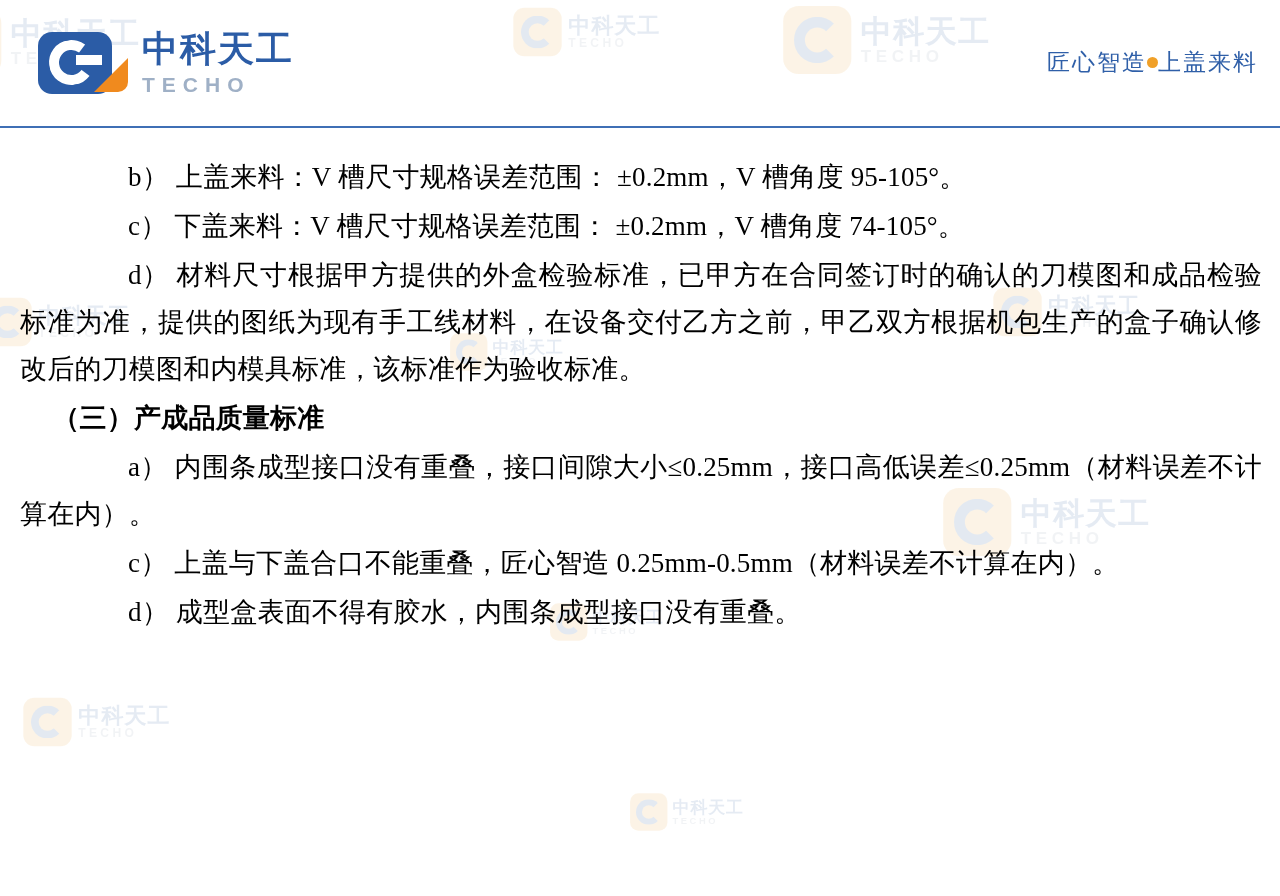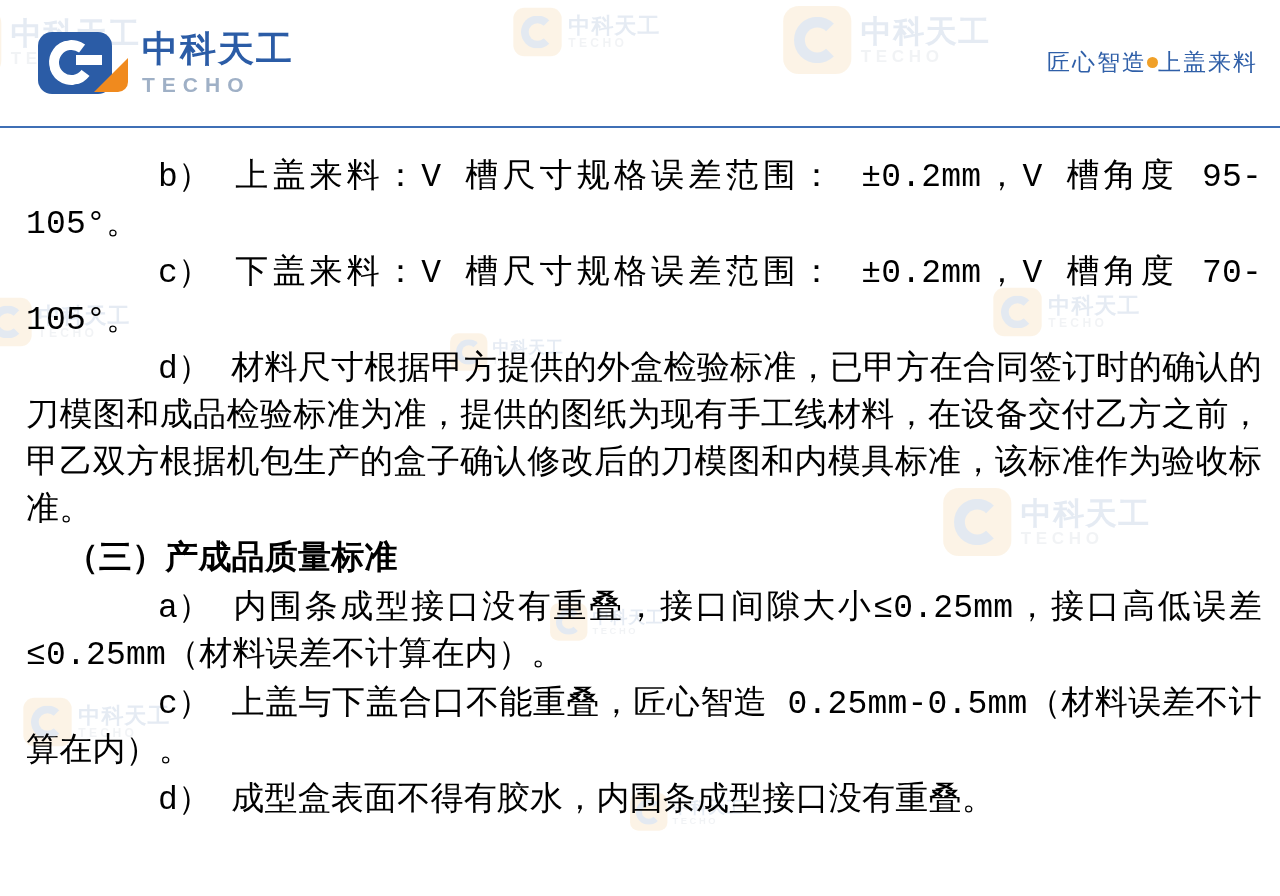--- a/index.html
+++ b/index.html
@@ -177,26 +177,25 @@
   }
 
   
   .doc {
     position: relative;
     z-index: 2;
     padding: 26px 18px 0 20px;
     box-sizing: border-box;
   }
   .para {
-    font-size: 33px;
+    font-size: 27px;
     line-height: 47px;
     text-align: justify;
-    margin: 0 0 2px 6px;
+    margin: 0 0 2px 0;
     letter-spacing: 0.2px;
-    font-family: Liberation Mono, monospace;
   }
   .indent {
     text-indent: 2em;
   }
   .heading {
     font-weight: bold;
     text-indent: 1.2em;
   }
   .lbl {
     display: inline-block;
@@ -301,21 +300,21 @@
 
 <div class="doc">
 
   <p class="para indent">
     <span class="lbl">b）</span>
     <span>上盖来料：V 槽尺寸规格误差范围： ±0.2mm，V 槽角度 95-105°。</span>
   </p>
 
   <p class="para indent">
     <span class="lbl">c）</span>
-    <span>下盖来料：V 槽尺寸规格误差范围： ±0.2mm，V 槽角度 70-105°。</span>
+    <span>下盖来料：V 槽尺寸规格误差范围： ±0.2mm，V 槽角度 74-105°。</span>
   </p>
 
   <p class="para indent">
     <span class="lbl">d）</span>
     <span>材料尺寸根据甲方提供的外盒检验标准，已甲方在合同签订时的确认的刀模图和成品检验标准为准，提供的图纸为现有手工线材料，在设备交付乙方之前，甲乙双方根据机包生产的盒子确认修改后的刀模图和内模具标准，该标准作为验收标准。</span>
   </p>
 
   <p class="para heading">（三）产成品质量标准</p>
 
   <p class="para indent">

